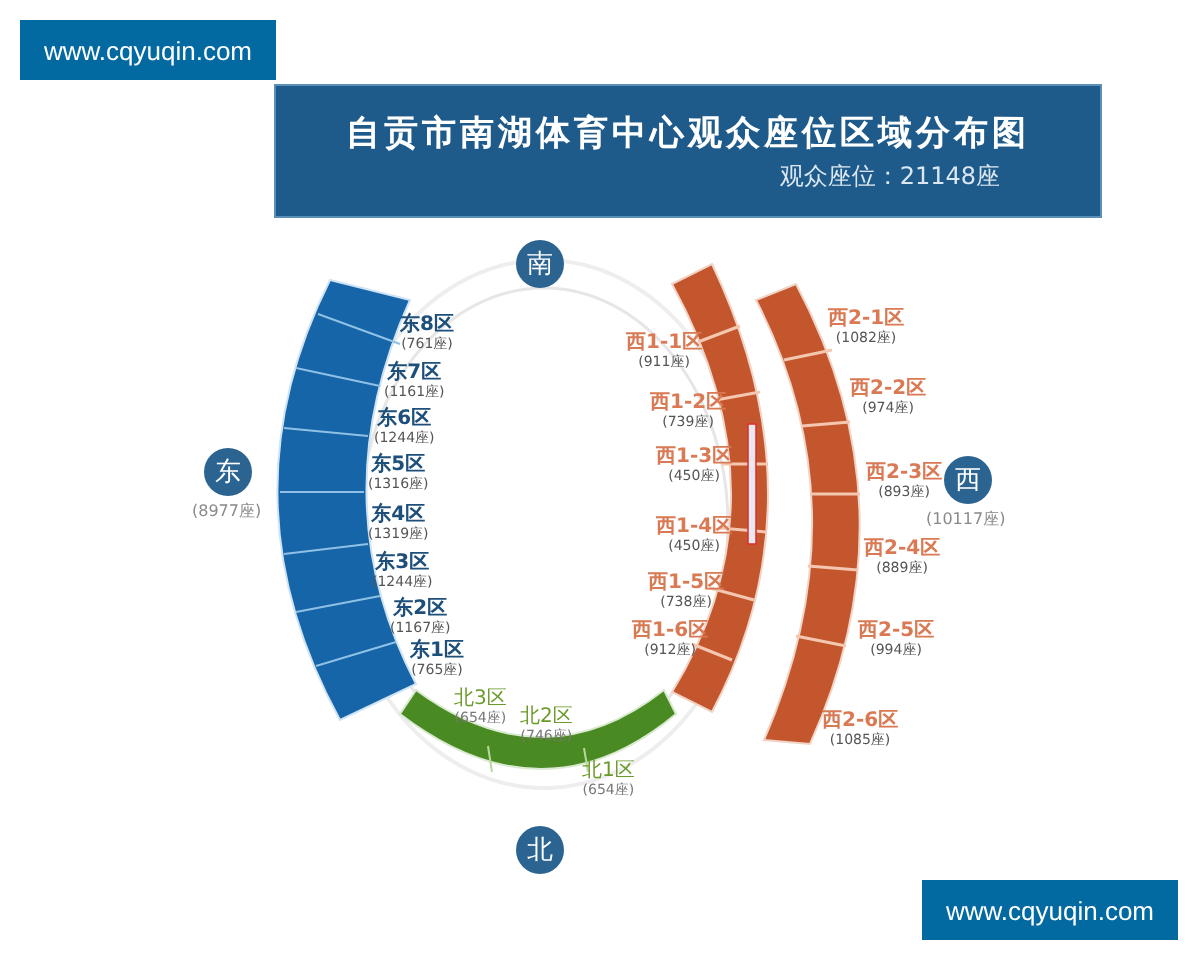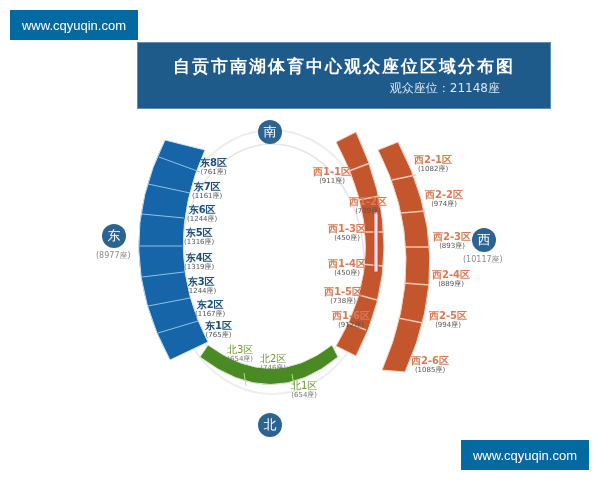--- a/index.html
+++ b/index.html
@@ -139,37 +139,37 @@
   </div>
 <div class="lbl north" style="left:291px;top:345px;margin-top:36px;">
     <span class="n">北1区</span>
     <span class="c">(654座)</span>
   </div>
 
 <div class="lbl west" style="left:313px;top:167px;">
     <span class="n">西1-1区</span>
     <span class="c">(911座)</span>
   </div>
-<div class="lbl west" style="left:325px;top:197px;margin-left:24px;">
+<div class="lbl west" style="left:325px;top:197px;">
     <span class="n">西1-2区</span>
     <span class="c">(739座)</span>
   </div>
 <div class="lbl west" style="left:328px;top:224px;">
     <span class="n">西1-3区</span>
     <span class="c">(450座)</span>
   </div>
 <div class="lbl west" style="left:328px;top:259px;">
     <span class="n">西1-4区</span>
     <span class="c">(450座)</span>
   </div>
 <div class="lbl west" style="left:324px;top:287px;">
     <span class="n">西1-5区</span>
     <span class="c">(738座)</span>
   </div>
-<div class="lbl west" style="left:316px;top:311px;margin-left:16px;">
+<div class="lbl west" style="left:316px;top:311px;">
     <span class="n">西1-6区</span>
     <span class="c">(912座)</span>
   </div>
 
 <div class="lbl west" style="left:414px;top:155px;">
     <span class="n">西2-1区</span>
     <span class="c">(1082座)</span>
   </div>
 <div class="lbl west" style="left:425px;top:190px;">
     <span class="n">西2-2区</span>

